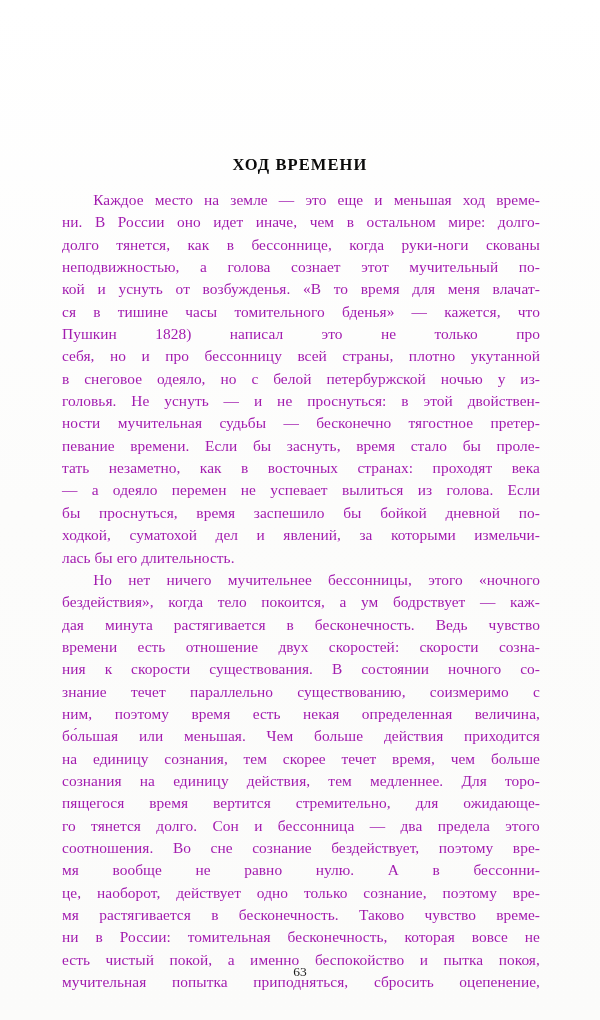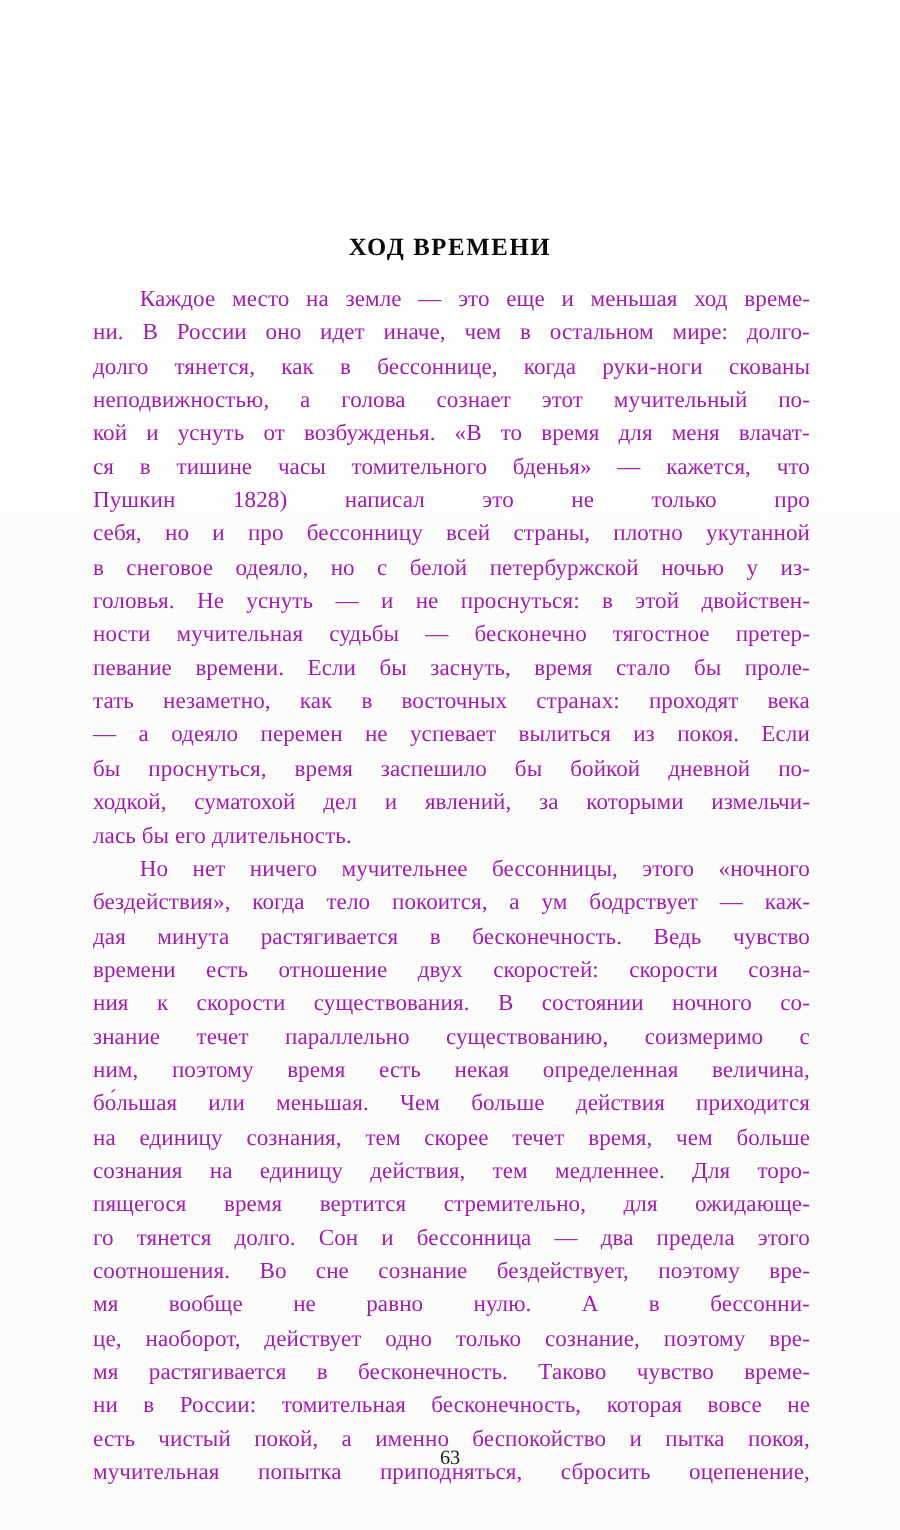--- a/index.html
+++ b/index.html
@@ -239,21 +239,21 @@
           </span>
           <span class="line justify">
             <span>—</span>
             <span>а</span>
             <span>одеяло</span>
             <span>перемен</span>
             <span>не</span>
             <span>успевает</span>
             <span>вылиться</span>
             <span>из</span>
-            <span>покоя.</span>
+            <span>голова.</span>
             <span>Если</span>
           </span>
           <span class="line justify">
             <span>бы</span>
             <span>проснуться,</span>
             <span>время</span>
             <span>заспешило</span>
             <span>бы</span>
             <span>бойкой</span>
             <span>дневной</span>

